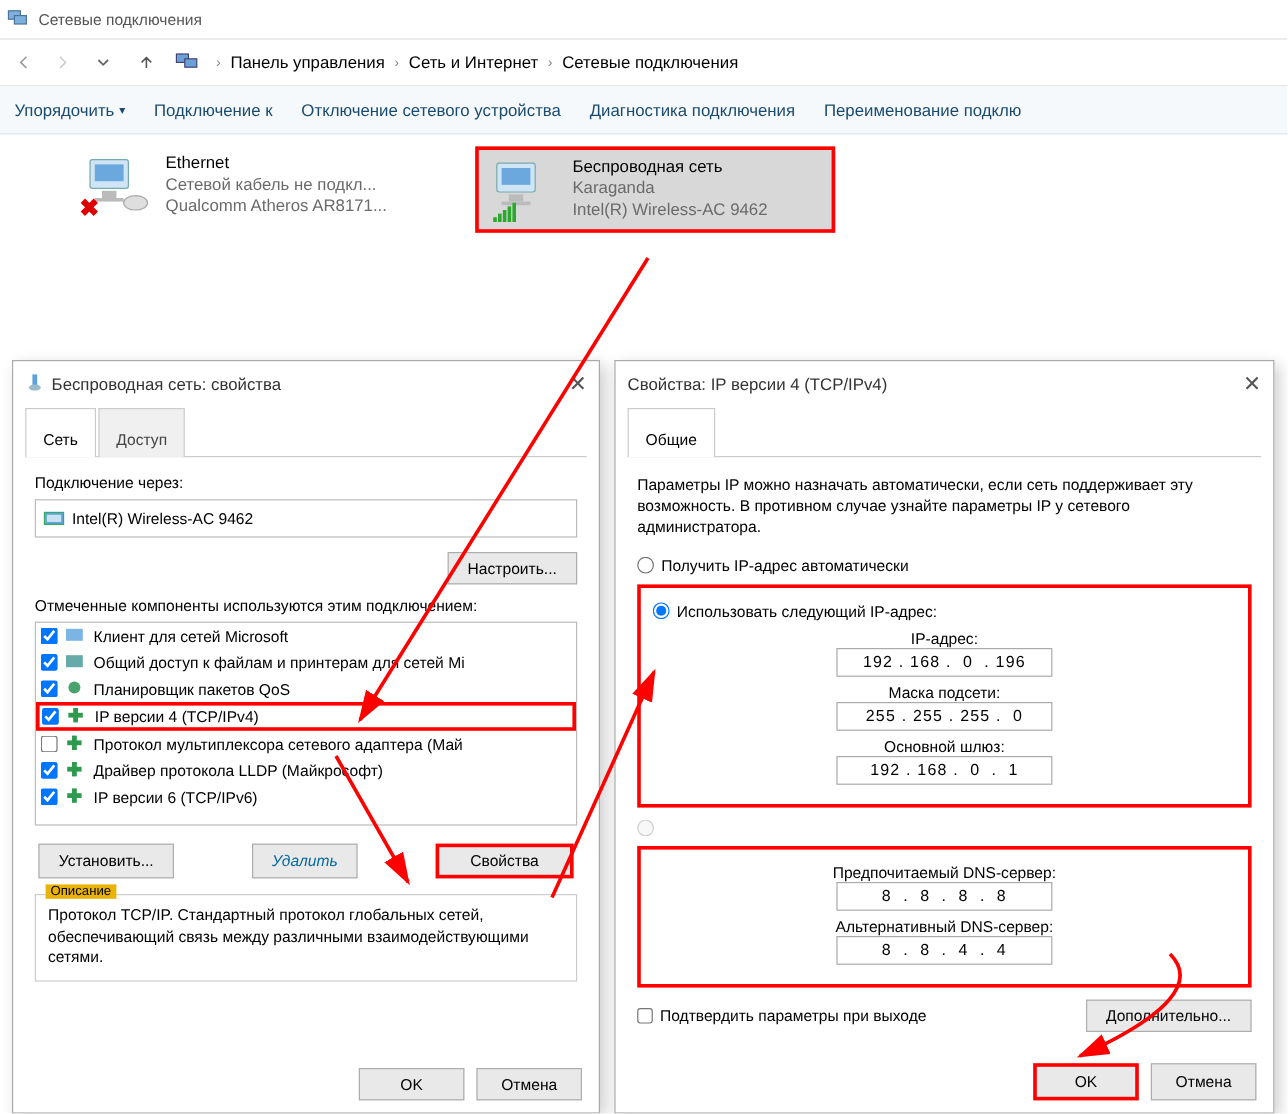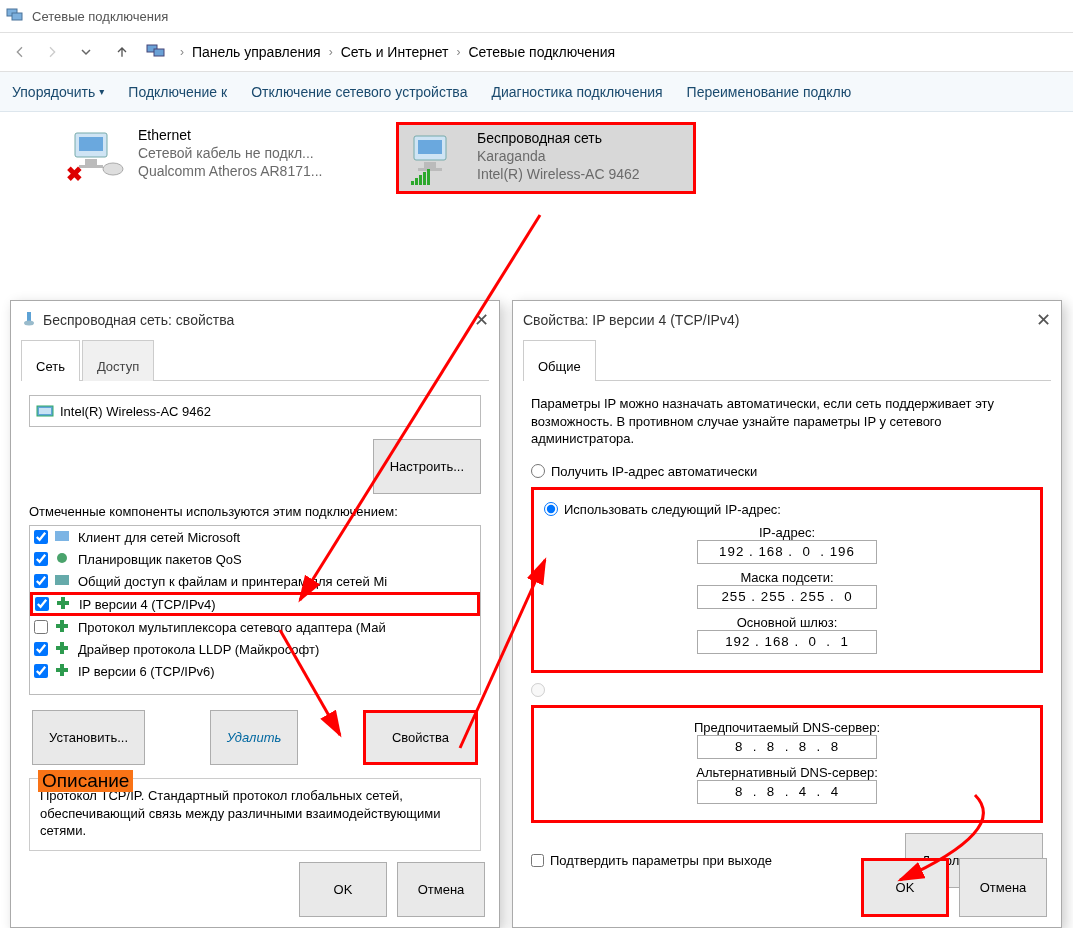--- a/index.html
+++ b/index.html
@@ -44,36 +44,36 @@
 .tab { padding: 18px 14px 7px; border: 1px solid #ccc; border-bottom: none; background:#fff; margin-right:2px; position:relative; top:1px; font-size:13px;}
 .tab.inactive { background:#f0f0f0; color:#444; }
 .tab.active { background:#fff; }
 
 .dlg-body { padding: 14px 18px; }
 .label { font-size: 13px; margin-bottom: 6px; }
 
 .adapter-box { border:1px solid #bbb; height: 32px; display:flex; align-items:center; padding: 0 6px; margin-bottom: 12px;}
 .adapter-box .mini-icon{ width:18px; height:18px; margin-right:6px;}
 
-.btn { background: #e9e9e9; border: 1px solid #adadad; padding: 19px 16px; font-size:13px; cursor:default;}
+.btn { background: #e9e9e9; border: 1px solid #adadad; padding: 5px 16px; font-size:13px; cursor:default;}
 .btn.disabled{ color:#0369a1;font-style:italic; }
 .btn-row { display:flex; justify-content:flex-end; gap:8px; margin-top:8px;}
 .btn-row.spread{ justify-content:space-between;}
 
 .comp-list { border:1px solid #bbb; height: 170px; overflow-y:scroll; background:#fff; margin:6px 0 12px; position:relative;}
 .comp-list::-webkit-scrollbar{width:18px;}
 .comp-list::-webkit-scrollbar-track{background:#f0f0f0;}
 .comp-list::-webkit-scrollbar-thumb{background:#c8c8c8;}
 .comp-item { display:flex; align-items:center; padding: 2px 4px; gap:6px; font-size:13px;}
 .comp-item.hl { border:3px solid #ff0000; padding:0 2px;}
 .comp-item input[type=checkbox]{ width:14px; height:14px;}
 .comp-item .ci-icon{ width:18px; height:18px;}
 
 .group-box { border:1px solid #ccc; padding: 8px 10px 10px; margin-top:10px; position:relative;}
-.group-box .legend { position:absolute; top:-9px; left:8px; background:#f97316; padding:0 4px; font-size:19px;}
+.group-box .legend { position:absolute; top:-9px; left:8px; background:#eab308; padding:0 4px; font-size:11px;}
 
 .bottom-btns { position:absolute; bottom:10px; right:14px; display:flex; gap:10px;}
 
 
 .desc-text{ font-size:13px; line-height:1.35; margin-bottom:16px;}
 .radio-row{ display:flex; align-items:center; gap:6px; font-size:13px; margin:6px 0 8px;}
 .radio-row input{ width:14px;height:14px;}
 .field-row{ display:flex; align-items:center; justify-content:space-between; margin:6px 0; font-size:13px;flex-direction:column;}
 .ip-input{ border:1px solid #aaa; padding:3px 6px; width:180px; height:24px; text-align:center; font-family:inherit; letter-spacing:1px; background:#fff;}
 .fieldset-red{ border:3px solid #ff0000; padding: 6px 10px 10px; margin-bottom:10px;}
@@ -202,20 +202,21 @@
           </svg></span>
       <span>Беспроводная сеть: свойства</span>
     </span>
     <span class="dlg-close">✕</span>
   </div>
   <div class="tabs">
     <div class="tab active">Сеть</div>
     <div class="tab inactive">Доступ</div>
   </div>
   <div class="dlg-body">
+    <div class="label">Подключение через:</div>
     <div class="adapter-box">
       <span class="mini-icon">
           <svg width="18" height="18" viewBox="0 0 18 18">
             <rect x="1" y="4" width="16" height="10" fill="#5fa4d8" stroke="#3a6"></rect>
             <rect x="3" y="6" width="12" height="6" fill="#c8e2f4"></rect>
           </svg>
         </span>
       <span>Intel(R) Wireless-AC 9462</span>
     </div>
     <div class="btn-row">
@@ -227,30 +228,30 @@
       <div class="comp-item">
           <input type="checkbox" checked="" style="">
           <span class="ci-icon"><svg width="16" height="16">
               <rect x="1" y="3" width="14" height="10" fill="#7cb4e4"></rect>
             </svg></span>
           <span>Клиент для сетей Microsoft</span>
         </div>
       <div class="comp-item">
           <input type="checkbox" checked="" style="">
           <span class="ci-icon"><svg width="16" height="16">
+              <rect x="1" y="3" width="14" height="10" fill="#6aa"></rect>
+            </svg></span>
+          <span>Общий доступ к файлам и принтерам для сетей Mi</span>
+        </div>
+      <div class="comp-item">
+          <input type="checkbox" checked="" style="">
+          <span class="ci-icon"><svg width="16" height="16">
               <circle cx="8" cy="8" r="5" fill="#4aa36c"></circle>
             </svg></span>
           <span>Планировщик пакетов QoS</span>
-        </div>
-      <div class="comp-item">
-          <input type="checkbox" checked="" style="">
-          <span class="ci-icon"><svg width="16" height="16">
-              <rect x="1" y="3" width="14" height="10" fill="#6aa"></rect>
-            </svg></span>
-          <span>Общий доступ к файлам и принтерам для сетей Mi</span>
         </div>
       <div class="comp-item hl">
           <input type="checkbox" checked="" style="">
           <span class="ci-icon"><svg width="16" height="16">
               <rect x="2" y="6" width="12" height="4" fill="#2d9a4e"></rect>
               <rect x="6" y="2" width="4" height="12" fill="#2d9a4e"></rect>
             </svg></span>
           <span>IP версии 4 (TCP/IPv4)</span>
         </div>
       <div class="comp-item">

